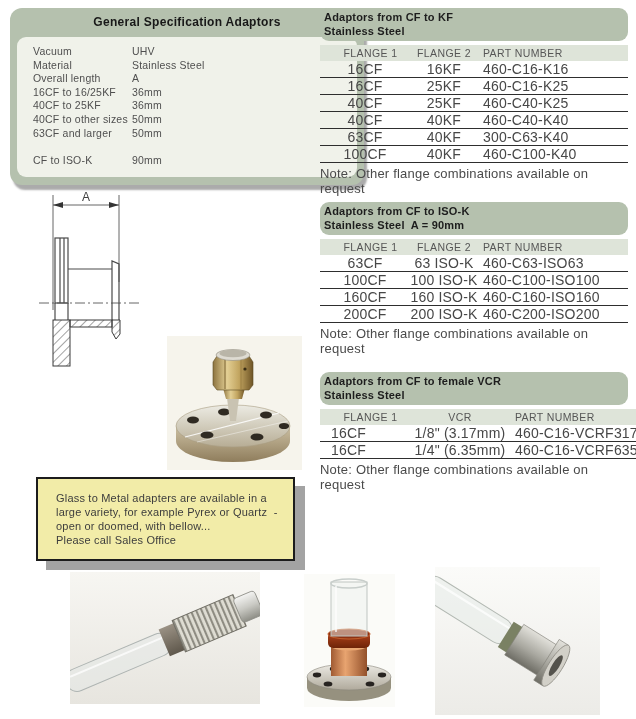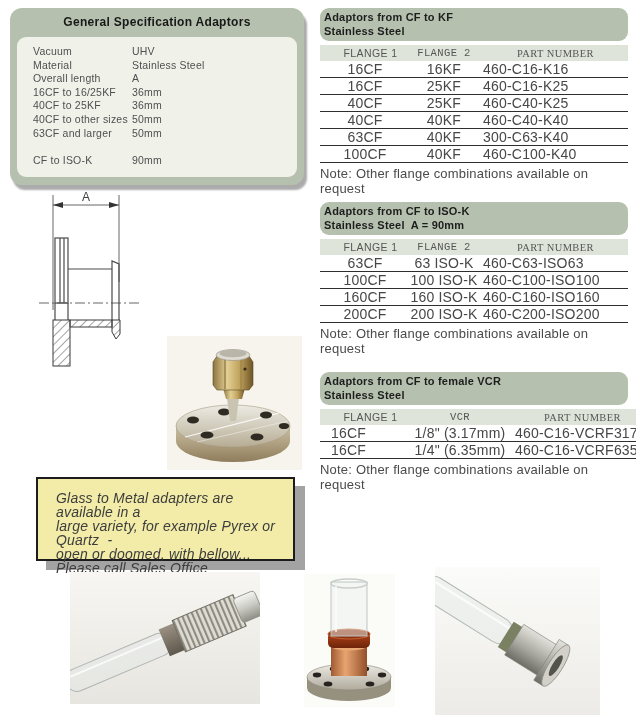--- a/index.html
+++ b/index.html
@@ -1,20 +1,20 @@
 <!DOCTYPE html>
 <html><head>
 <meta charset="utf-8">
 <style>
   html,body{margin:0;padding:0;background:#fff;}
   .page{position:relative;width:636px;height:719px;background:#ffffff;overflow:hidden;
         font-family:"Liberation Sans",sans-serif;color:#4a4a4a;}
 
   
-  .spec-panel{position:absolute;left:10px;top:8px;width:294px;height:177px;
+  .spec-panel{position:absolute;left:10px;top:8px;width:354px;height:177px;
               background:#b5c1ae;border-radius:12px;box-shadow:3px 5px 2px #ababab;}
   .spec-title{padding-top:7px;text-align:center;font-size:12px;font-weight:bold;
               color:#181818;letter-spacing:.3px;}
   .spec-inner{position:absolute;left:7px;right:7px;top:29px;bottom:8px;
               background:#f0f2ea;border-radius:9px;padding:8px 0 0 16px;box-sizing:border-box;}
   .spec-row{display:flex;min-height:13.6px;line-height:13.6px;font-size:10.5px;color:#4f4f4f;
             letter-spacing:.2px;}
   .spec-label{width:99px;flex:0 0 auto;}
   .spec-value{flex:1;}
 
@@ -27,32 +27,32 @@
            font-size:11px;line-height:13.5px;padding:3px 4px;color:#1d1d1d;
            white-space:pre-wrap;letter-spacing:.2px;margin-bottom:4px;}
   table.t-grid{width:100%;border-collapse:collapse;table-layout:fixed;}
   .t-grid th{background:#dee4d9;font-weight:normal;font-size:10.5px;color:#565656;
              height:16px;letter-spacing:.4px;padding:0;}
   .t-grid td{font-size:14px;color:#474747;height:14px;border-bottom:1px solid #2e2e2e;
              padding:0;letter-spacing:.2px;}
   .t-grid col.c1{width:90px;} .t-grid col.c2{width:68px;} .t-grid col.c3{width:150px;}
   .vcr-grid col.c2{width:100px;} .vcr-grid col.c3{width:140px;}
   .t-grid th.h1{text-align:center;padding-left:11px;}
-  .t-grid th.h2{text-align:center;font-family:Liberation Mono, monospace;}
-  .t-grid th.h3{text-align:center;padding-left:5px;font-family:Liberation Serif, serif;}
+  .t-grid th.h2{text-align:center;}
+  .t-grid th.h3{text-align:left;padding-left:5px;}
   .t-grid td.a-center{text-align:center;}
   .t-grid td.a-left{text-align:left;padding-left:11px;}
   .t-grid td.a-part{text-align:left;padding-left:5px;}
   .t-note{font-size:13px;color:#4a4a4a;margin-top:3px;letter-spacing:.2px;}
 
   
   .note-box{position:absolute;left:36px;top:477px;width:259px;height:84px;box-sizing:border-box;
             background:#f2eca8;border:2px solid #1c1c1c;box-shadow:10px 9px 0 #a3a3a3;
             padding:12px 10px 0 18px;}
-  .note-text{font-size:14px;line-height:14px;font-style:italic;color:#3d3d3d;
+  .note-text{font-size:11px;line-height:14px;color:#3d3d3d;
              white-space:pre-wrap;letter-spacing:.2px;}
 
   
   .photo{position:absolute;}
   .photo svg{display:block;}
   .photo-vcr{left:167px;top:336px;width:135px;height:134px;}
   .photo-bellows{left:70px;top:572px;width:190px;height:132px;}
   .photo-copper{left:304px;top:574px;width:91px;height:133px;}
   .photo-glasskf{left:435px;top:567px;width:165px;height:148px;}
 </style>

